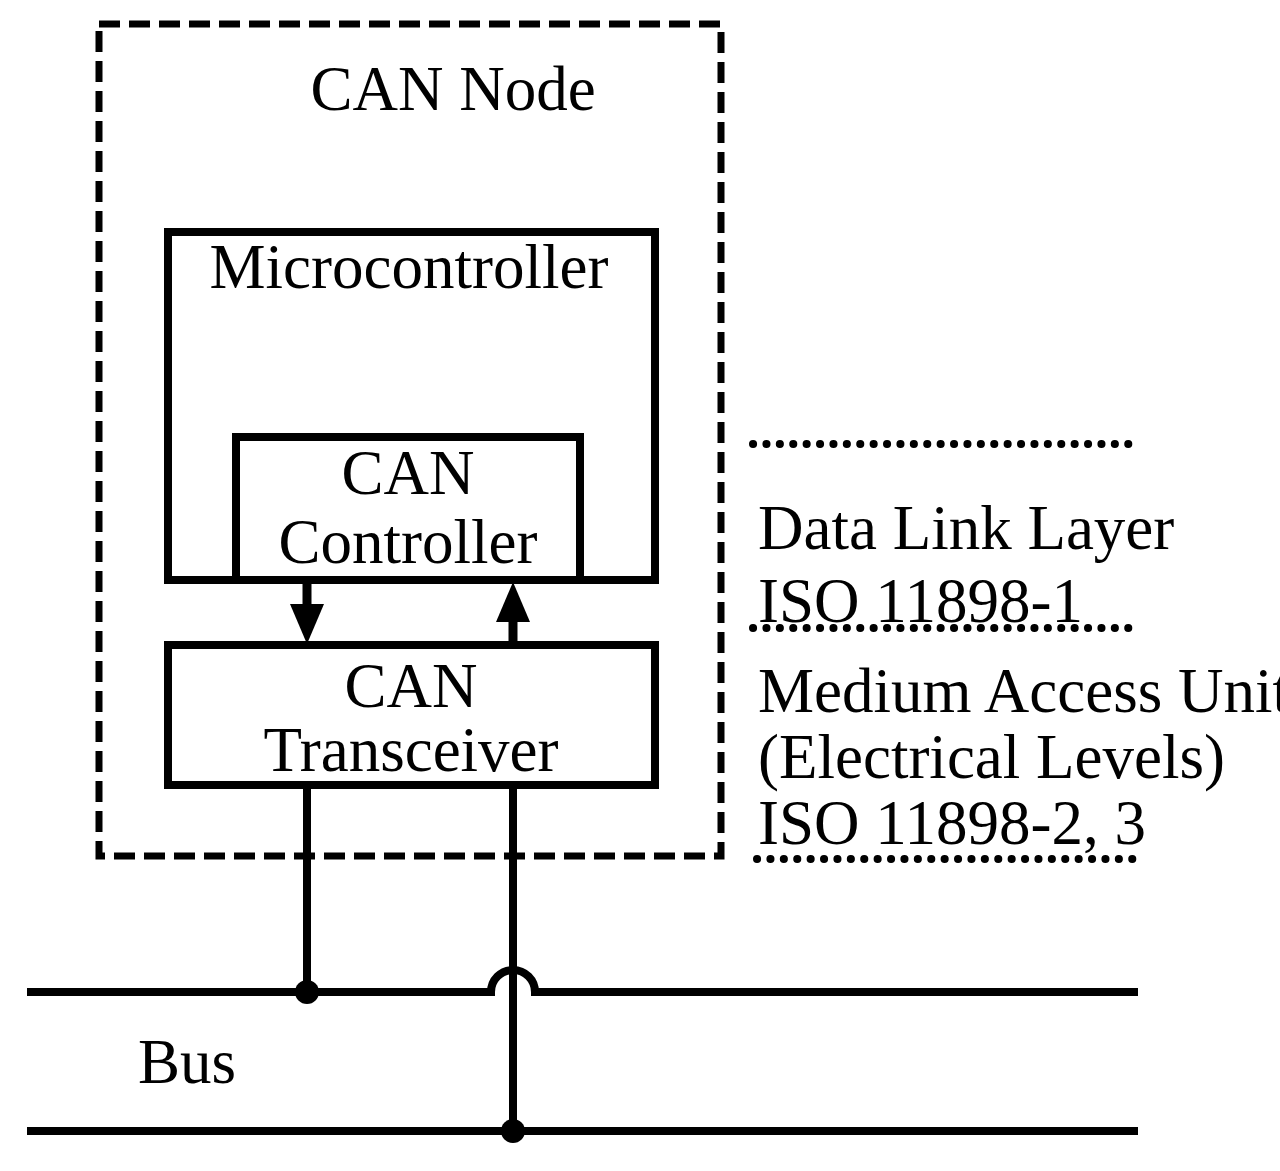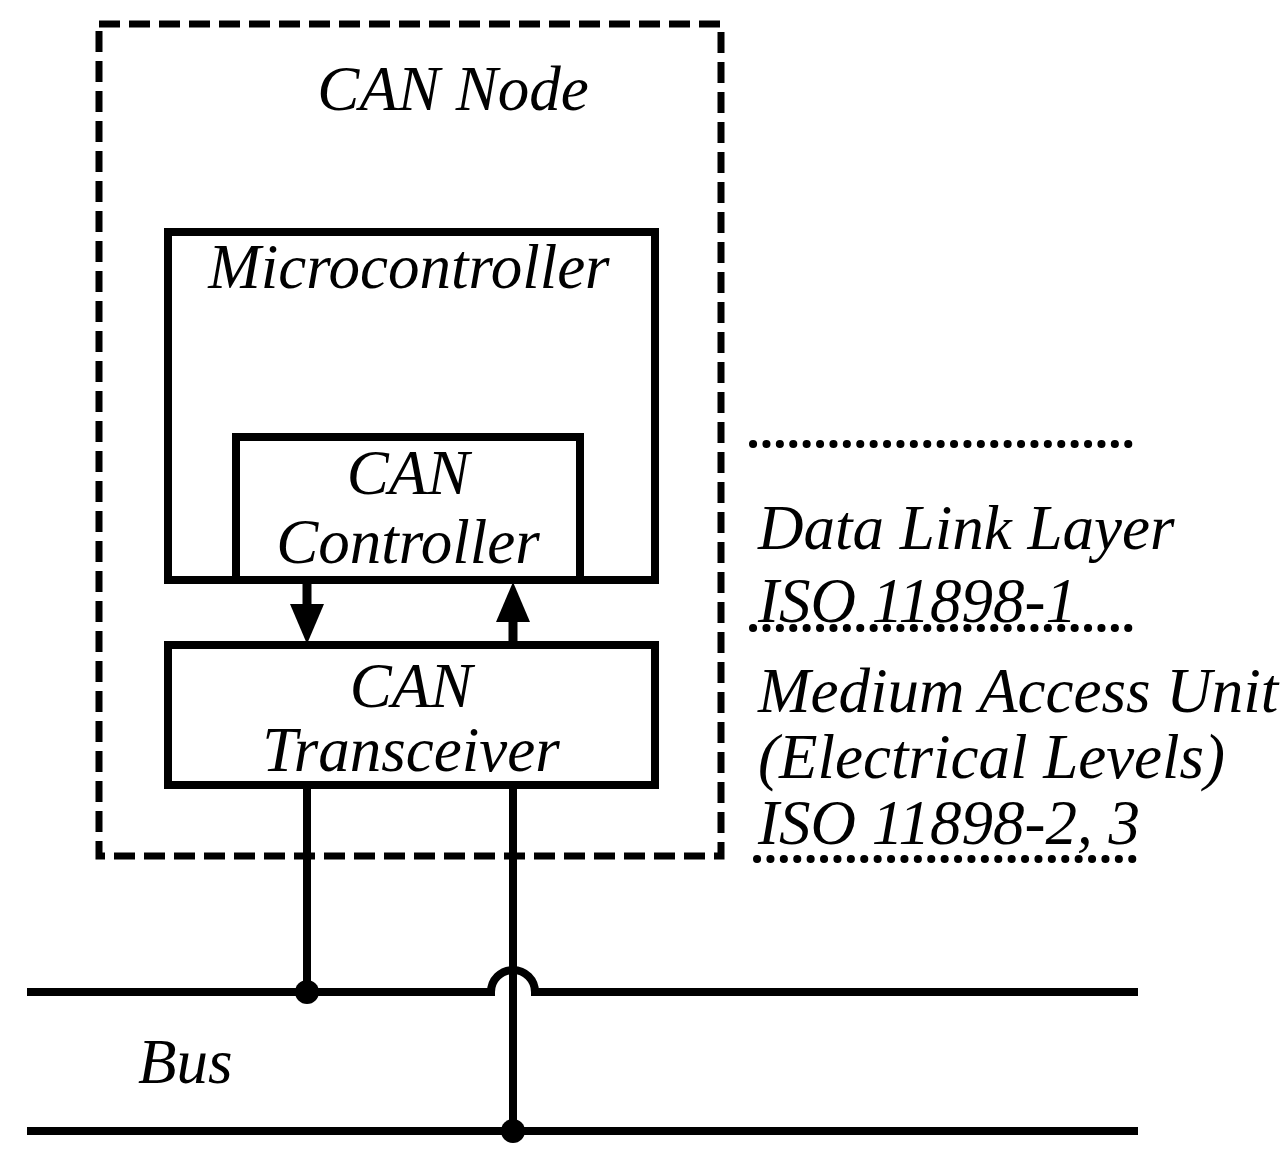--- a/index.html
+++ b/index.html
@@ -6,21 +6,20 @@
     margin: 0;
     padding: 0;
     background: #ffffff;
   }
   .stage {
     position: relative;
     width: 1280px;
     height: 1171px;
     background: #ffffff;
     overflow: hidden;
-    font-style: italic;
   }
   svg {
     display: block;
     color: #000000;
   }
   svg text {
     font-family: "Liberation Serif", "DejaVu Serif", serif;
     font-size: 63px;
     fill: currentColor;
   }

